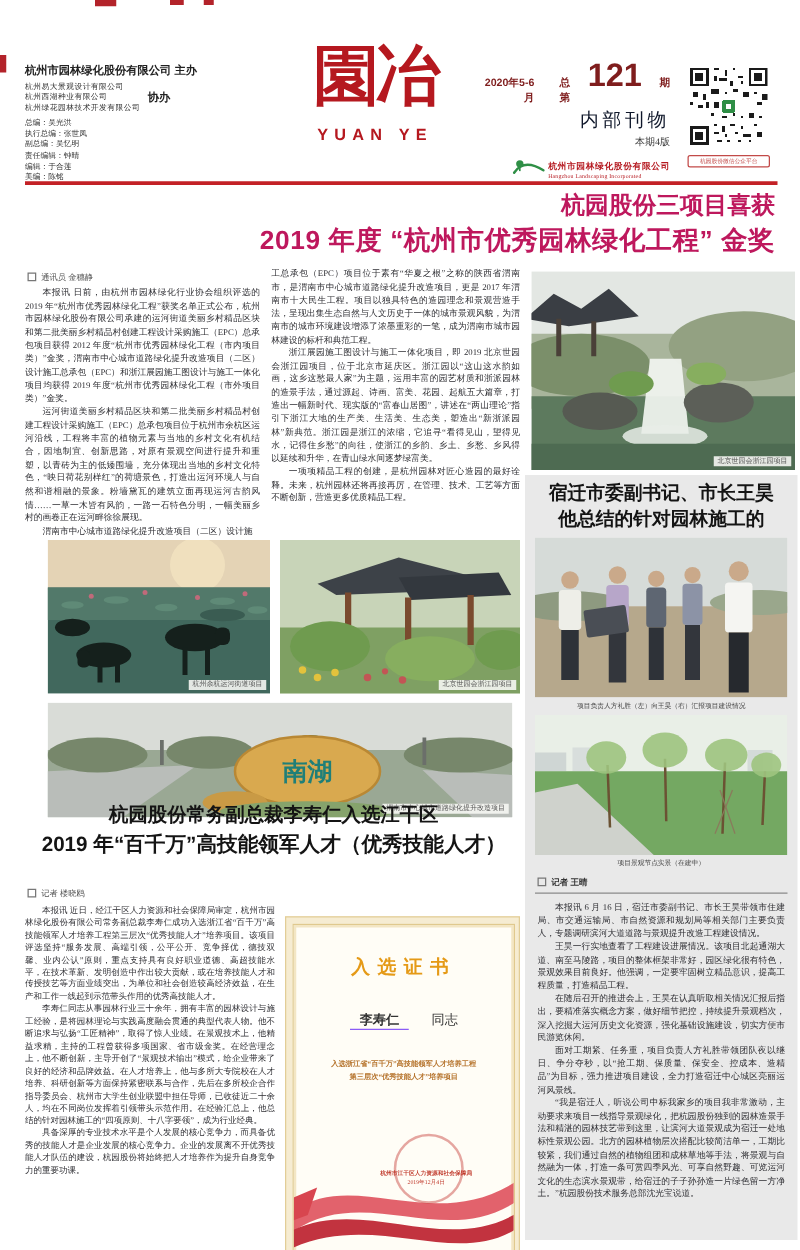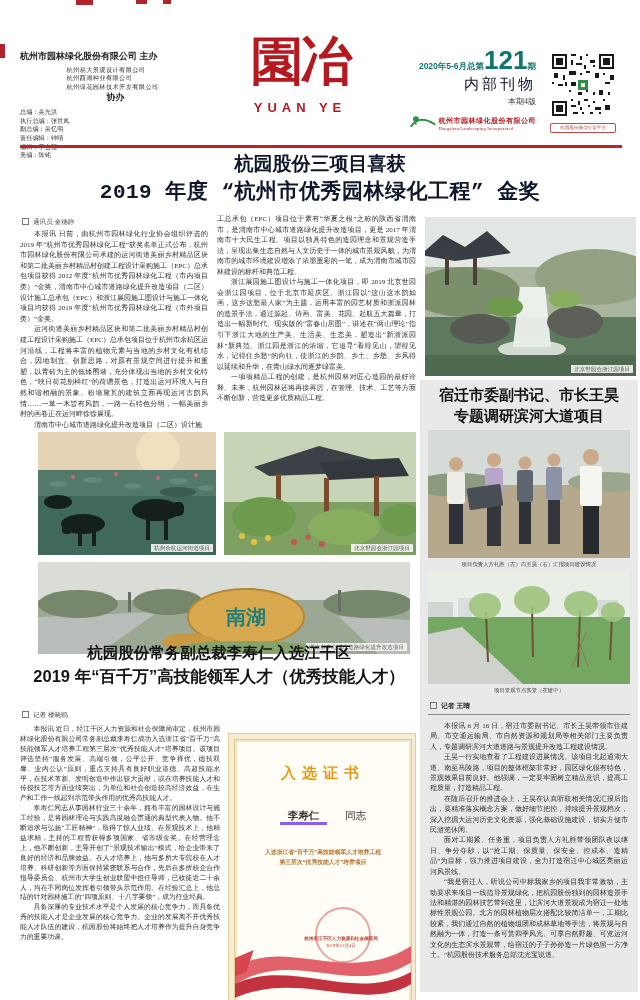--- a/index.html
+++ b/index.html
@@ -7,48 +7,48 @@
         font-family:"Liberation Serif",serif;color:#2e2e33;overflow:hidden;}
   
   .art{position:absolute;background:#b3232a;}
   .art1{left:76px;top:0;width:17px;height:5px;}
   .art2{left:136px;top:0;width:11px;height:4px;}
   .art3{left:163px;top:0;width:8px;height:4px;}
   .art4{left:0;top:44px;width:5px;height:14px;}
   
   .hdr-left{position:absolute;left:20px;top:50px;width:185px;}
   .org-main{font-family:"Liberation Sans",sans-serif;font-weight:bold;font-size:9px;color:#222;}
-  .co-row{display:flex;align-items:center;margin-top:3px;flex-direction:column;}
+  .co-row{display:flex;align-items:center;margin-top:3px;}
   .co-list div{font-size:6.2px;line-height:8.4px;color:#333;letter-spacing:.4px;}
   .co-label{font-family:"Liberation Sans",sans-serif;font-weight:bold;font-size:9px;color:#222;margin-left:6px;}
   .staff{margin-top:4px;}
   .staff div{font-size:6.2px;line-height:8.6px;color:#333;}
   .masthead{position:absolute;left:238px;top:30px;width:124px;text-align:center;}
   .masthead-title{font-size:52px;line-height:62px;font-weight:bold;color:#b5181f;
         font-family:"DejaVu Serif",serif;letter-spacing:-3px;}
   .masthead-latin{margin-top:8px;font-family:"Liberation Sans",sans-serif;font-weight:bold;
         font-size:13px;letter-spacing:5px;color:#b5181f;}
   .hdr-right{position:absolute;right:104px;top:48px;width:150px;text-align:right;}
-  .issue-line{color:#0f766e;font-family:"Liberation Sans",sans-serif;font-weight:bold;
-        display:flex;justify-content:flex-end;align-items:baseline;gap:0;}
+  .issue-line{color:#7f1d1d;font-family:"Liberation Sans",sans-serif;font-weight:bold;
+        display:flex;justify-content:flex-end;align-items:baseline;gap:14px;}
   .issue-date,.issue-prefix,.issue-suffix{font-size:8.5px;}
   .issue-number{font-size:26px;line-height:24px;}
   .pub-type{font-size:15px;letter-spacing:3px;color:#0f172a;margin-top:2px;font-family:"Liberation Sans",sans-serif;}
   .edition{font-size:8px;color:#3a3a3a;margin-top:2px;}
   .logo-row{display:flex;align-items:center;justify-content:flex-end;gap:3px;margin-top:6px;}
   .logo-names{text-align:left;}
   .company-cn{font-size:7px;font-weight:bold;color:#b5181f;font-family:"Liberation Sans",sans-serif;letter-spacing:.5px;}
   .company-en{font-size:4.6px;color:#b5181f;letter-spacing:.2px;}
   .qr-block{position:absolute;right:24px;top:54px;width:66px;text-align:center;}
   .qr-caption{margin-top:3px;border:1px solid #c24a48;color:#c24a48;font-size:4.6px;
         padding:1px 1px;border-radius:2px;line-height:1.2;}
   .hdr-rule{position:absolute;left:20px;right:18px;top:145px;height:3px;background:#c32126;}
   
-  .headline1{position:absolute;left:20px;right:20px;top:152px;text-align:center;
-        font-family:Liberation Mono, monospace;font-weight:bold;color:#0f172a;}
+  .headline1{position:absolute;left:20px;right:20px;top:152px;text-align:right;
+        font-family:Liberation Sans, sans-serif;font-weight:bold;color:#be185d;}
   .headline1 .l1{font-size:19px;line-height:26px;}
   .headline1 .l2{font-size:21px;line-height:29px;letter-spacing:.5px;}
   
   .byline{position:absolute;font-size:6.6px;color:#555;font-family:"Liberation Sans",sans-serif;}
   .byline .sq{display:inline-block;width:5px;height:5px;border:1px solid #777;margin-right:4px;vertical-align:-1px;}
   .byline1{left:22px;top:218px;}
   .byline2{left:22px;top:711px;}
   
   .col{position:absolute;overflow:hidden;text-align:justify;}
   .col p{margin:0;text-indent:2em;}
@@ -70,21 +70,21 @@
   .headline2 .l1{font-size:15.5px;line-height:22px;}
   .headline2 .l2{font-size:16.5px;line-height:24px;}
   
   .certificate{position:absolute;left:228px;top:733px;width:188px;height:280px;
         background:#f6ecd2;box-shadow:inset 0 0 0 1px #e2cd97;padding:6px;box-sizing:border-box;}
   .cert-inner{position:relative;width:100%;height:100%;background:#fffdf6;
         border:1px solid #e0c98e;box-shadow:inset 0 0 0 2px #f3e6c4;overflow:hidden;text-align:center;}
   .cert-title{margin-top:24px;font-size:15px;font-weight:bold;letter-spacing:6px;color:#e59a17;
         font-family:"Liberation Sans",sans-serif;}
   .cert-name-row{margin-top:26px;font-size:10.5px;color:#333;}
-  .cert-name{font-weight:bold;border-bottom:3px solid #8b5cf6;padding:0 8px 1px;}
+  .cert-name{font-weight:bold;border-bottom:1px solid #8b5cf6;padding:0 8px 1px;}
   .cert-hon{margin-left:18px;}
   .cert-lines{margin-top:24px;font-size:5.8px;line-height:10px;color:#b5722a;font-weight:bold;}
   .cert-seal{position:absolute;right:20px;bottom:58px;width:100px;text-align:center;}
   .seal-circle{position:absolute;left:50%;top:50%;width:52px;height:52px;margin:-27px 0 0 -26px;
         border:2px solid rgba(197,60,55,.45);border-radius:50%;}
   .seal-org{position:relative;font-size:4.6px;color:#c0392b;font-weight:bold;line-height:7px;padding-top:18px;}
   .seal-date{position:relative;font-size:4.6px;color:#c0392b;line-height:8px;}
   .cert-ribbon{position:absolute;left:0;bottom:0;width:100%;height:88px;}
   
   .sidebar-box{position:absolute;left:420px;top:380px;width:218px;height:612px;background:#e9e9e9;}
@@ -266,21 +266,21 @@
       <ellipse cx="80" cy="90" rx="18" ry="10" fill="#6f9b4f"></ellipse>
       <ellipse cx="140" cy="82" rx="16" ry="9" fill="#87ae5f"></ellipse>
       <rect y="138" width="211" height="21" fill="#4e6b52"></rect>
     </svg>
     <span class="cap-overlay">北京世园会浙江园项目</span>
   </div>
 
   <div class="sidebar-box">
     <div class="sb-headline">
       <div class="l1">宿迁市委副书记、市长王昊</div>
-      <div class="l2">专题调研滨河大道项目</div>
+      <div class="l2">他总结的针对园林施工的</div>
     </div>
 
     <div class="photo sb-photo1" style="position:absolute">
       <svg viewBox="0 0 202 128" preserveAspectRatio="none">
         <rect width="202" height="55" fill="#d6dbd8"></rect>
         <rect y="55" width="202" height="73" fill="#b6a88c"></rect>
         <ellipse cx="30" cy="55" rx="45" ry="12" fill="#8e9a80"></ellipse>
         <ellipse cx="180" cy="52" rx="40" ry="10" fill="#9aa78c"></ellipse>
         <g>
           <circle cx="28" cy="34" r="7" fill="#caa98a"></circle>

